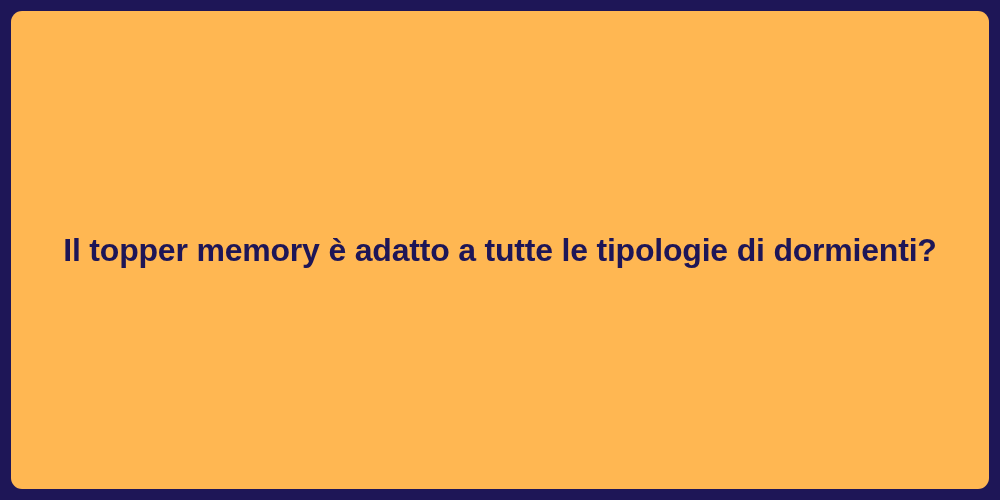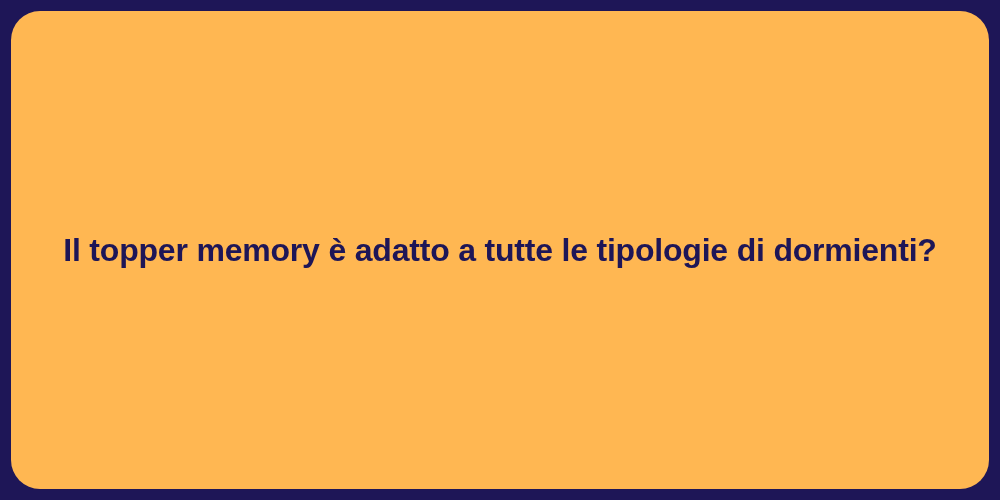--- a/index.html
+++ b/index.html
@@ -21,21 +21,21 @@
     height: 500px;
     background: #1e1657;
     padding: 11px;
   }
 
   #panel {
     box-sizing: border-box;
     width: 100%;
     height: 100%;
     background: #ffb752;
-    border-radius: 29px;
+    border-radius: 11px;
     display: flex;
     align-items: center;
     justify-content: center;
     padding: 0 60px;
   }
 
   #question-text {
     color: #1e1657;
     font-family: "Liberation Sans", sans-serif;
     font-size: 32px;

